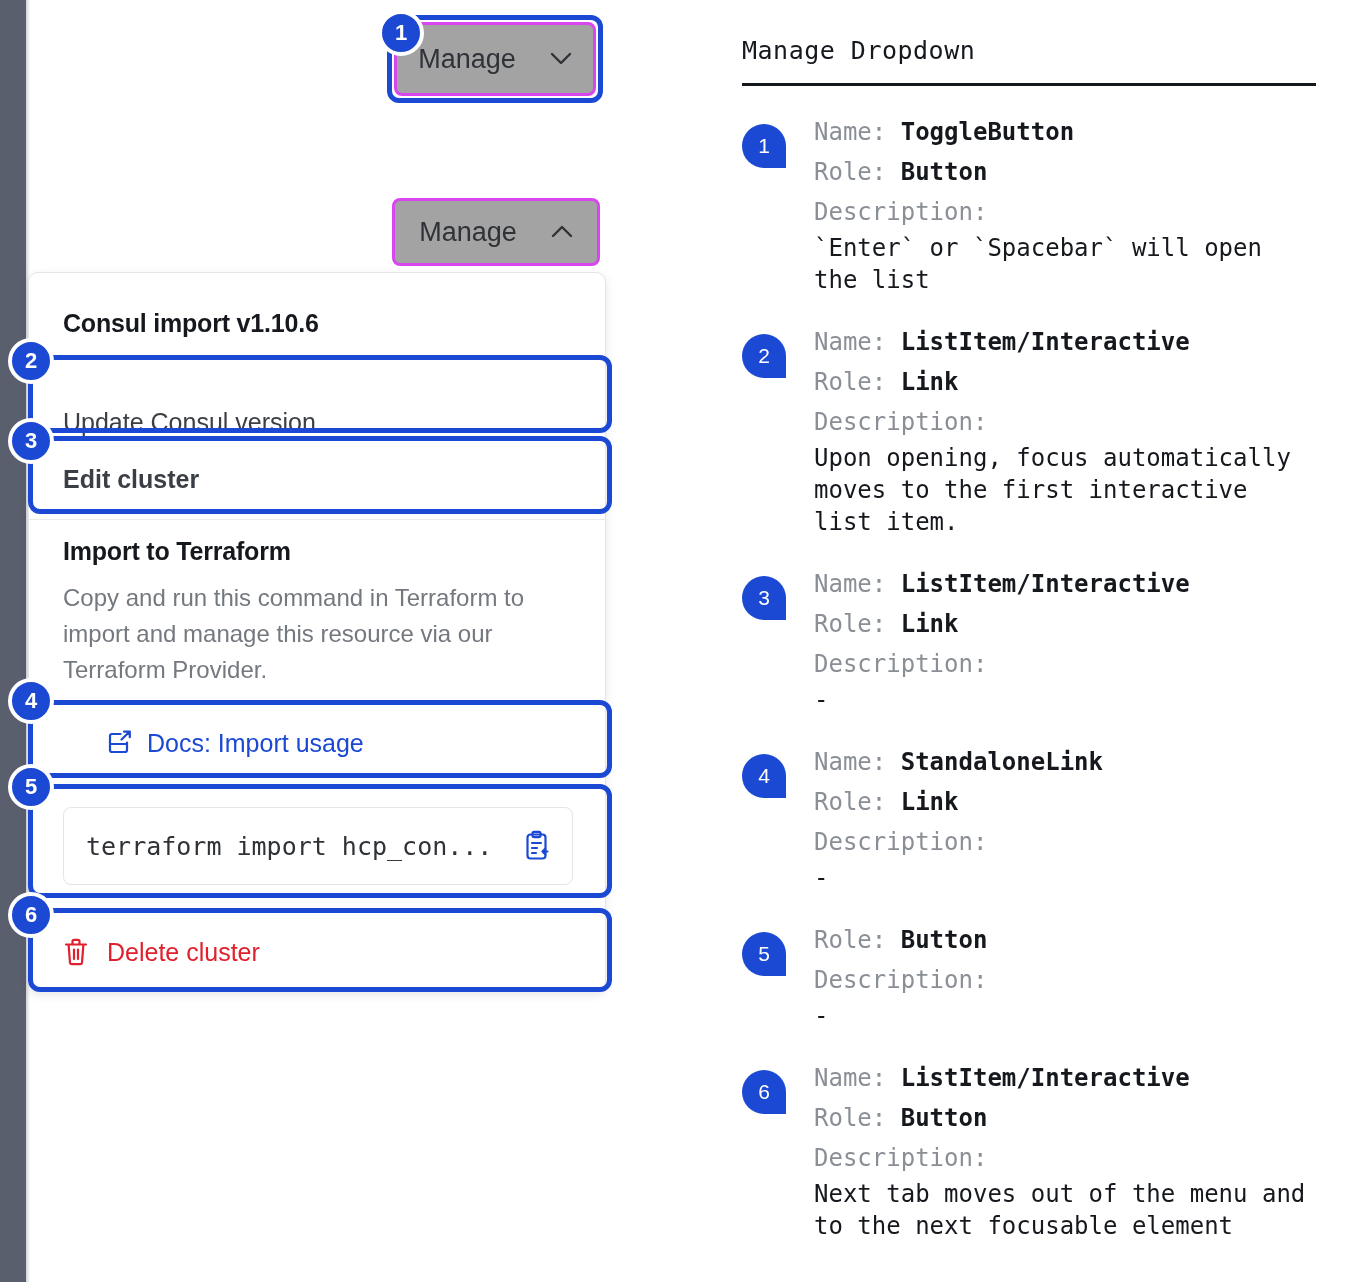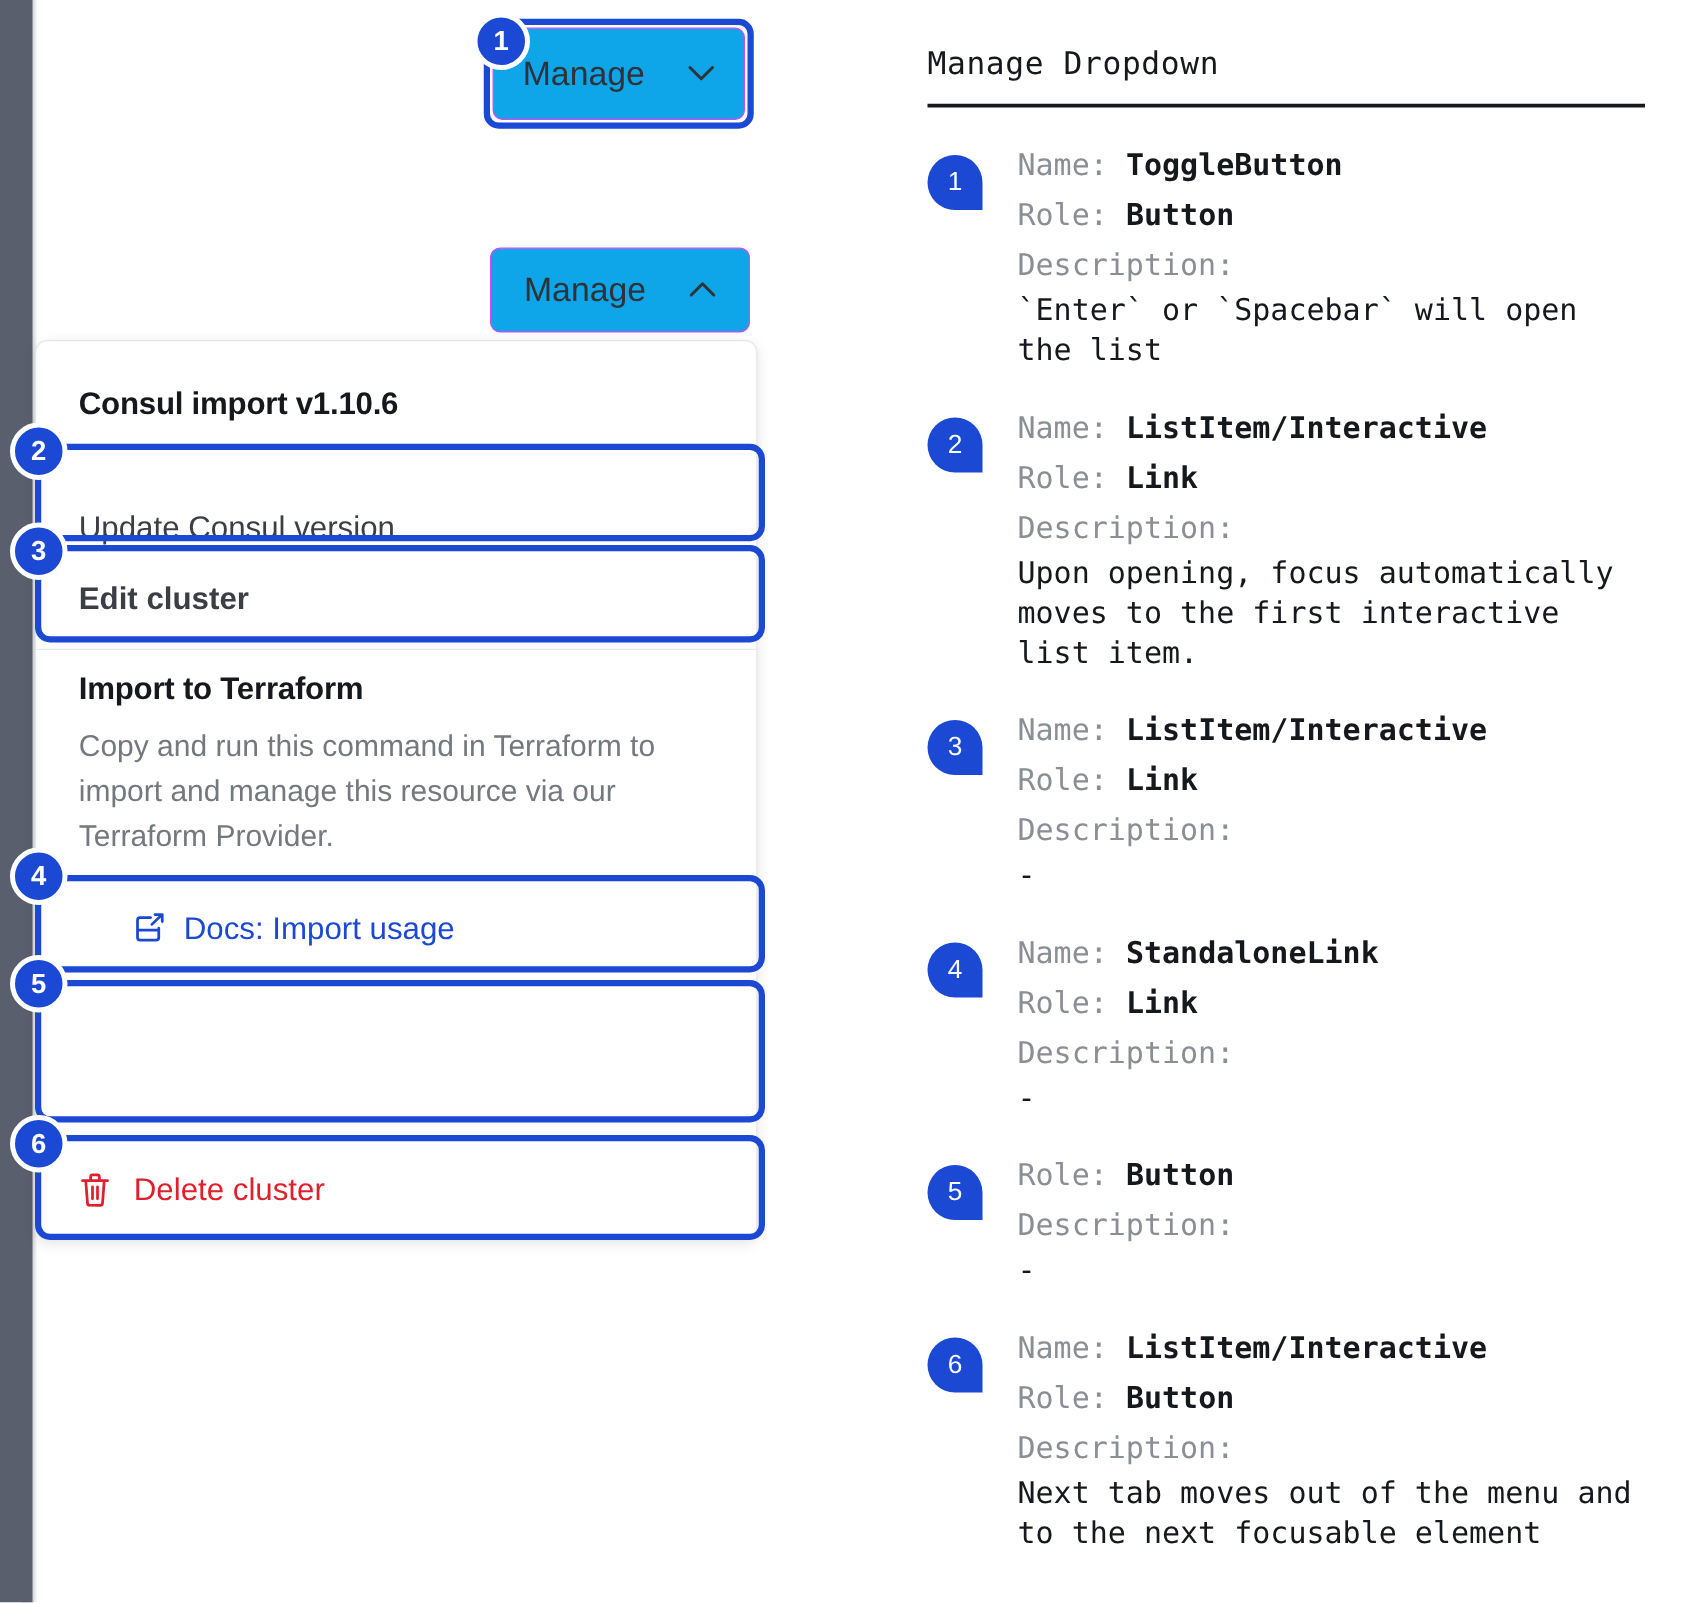--- a/index.html
+++ b/index.html
@@ -23,22 +23,22 @@
     background: linear-gradient(to right, rgba(90,95,110,.85), rgba(255,255,255,0));
   }
 
   
   .left-col { position: absolute; left: 0; top: 0; width: 700px; height: 1282px; }
 
   .manage-btn {
     position: absolute;
     display: flex; align-items: center; justify-content: center;
     gap: 34px;
-    background: #0ea5e9;
-    border: 1px solid #d946ef;
+    background: #a3a3a3;
+    border: 3px solid #d946ef;
     border-radius: 8px;
     font-size: 27px;
     color: #2f3237;
     font-family: "Liberation Sans", sans-serif;
   }
   .manage-btn .chev { display: block; width: 22px; height: 14px; }
   .manage-btn .chev svg { display: block; }
 
   #manage-closed { left: 394px; top: 22px; width: 202px; height: 74px; }
   #manage-open   { left: 392px; top: 198px; width: 208px; height: 68px; }
@@ -219,20 +219,35 @@
                 <path d="M13.5 4 H5 a2 2 0 0 0 -2 2 V20 a2 2 0 0 0 2 2 H18 a2 2 0 0 0 2 -2 V12.5" fill="none" stroke="#1b49d4" stroke-width="2.2" stroke-linecap="round" stroke-linejoin="round"></path>
                 <path d="M3.6 14 H19.6" fill="none" stroke="#1b49d4" stroke-width="2.2" stroke-linecap="round"></path>
                 <path d="M14.5 9.5 L22.5 1.8 M17 1.6 H22.8 V7.2" fill="none" stroke="#1b49d4" stroke-width="2.2" stroke-linecap="round" stroke-linejoin="round"></path>
               </svg>
             </span>
             <span>Docs: Import usage</span>
           </div>
         </div>
       </div>
 
+      <div class="row-abs" style="top:518px; height:110px;">
+        <div class="dd-section" style="height:110px; display:flex; align-items:center;">
+          <div class="code-box" style="width:510px;">
+            <span class="code-text">terraform import hcp_con...</span>
+            <span>
+              <svg class="icon-svg" width="32" height="32" viewBox="0 0 32 32">
+                <rect x="7.5" y="4.5" width="18" height="24" rx="3" fill="none" stroke="#1b49d4" stroke-width="2.2"></rect>
+                <rect x="12.5" y="1.8" width="8" height="5.4" rx="1.6" fill="none" stroke="#1b49d4" stroke-width="2.2"></rect>
+                <path d="M12 13 H21 M12 18 H17 M12 23 H16" stroke="#1b49d4" stroke-width="2.2" stroke-linecap="round"></path>
+                <path d="M27.5 21.5 L23 21.5 M25.2 18.8 L22.4 21.5 L25.2 24.2" fill="none" stroke="#1b49d4" stroke-width="2.2" stroke-linecap="round" stroke-linejoin="round"></path>
+              </svg>
+            </span>
+          </div>
+        </div>
+      </div>
 
       <div class="row-abs" style="top:640px; height:78px;">
         <div class="dd-section" style="height:78px; display:flex; align-items:center;">
           <div class="dd-delete">
             <span>
               <svg class="icon-svg" width="26" height="28" viewBox="0 0 26 28">
                 <path d="M3 6.5 H23" stroke="#e0202c" stroke-width="2.2" stroke-linecap="round"></path>
                 <path d="M9.5 6.5 V3.4 a1.6 1.6 0 0 1 1.6 -1.6 h3.8 a1.6 1.6 0 0 1 1.6 1.6 V6.5" fill="none" stroke="#e0202c" stroke-width="2.2" stroke-linejoin="round"></path>
                 <path d="M5.6 6.5 L7 24.6 a1.8 1.8 0 0 0 1.8 1.6 h8.4 a1.8 1.8 0 0 0 1.8 -1.6 L20.4 6.5" fill="none" stroke="#e0202c" stroke-width="2.2" stroke-linejoin="round"></path>
                 <path d="M11 11.5 V21 M15 11.5 V21" stroke="#e0202c" stroke-width="2.2" stroke-linecap="round"></path>

